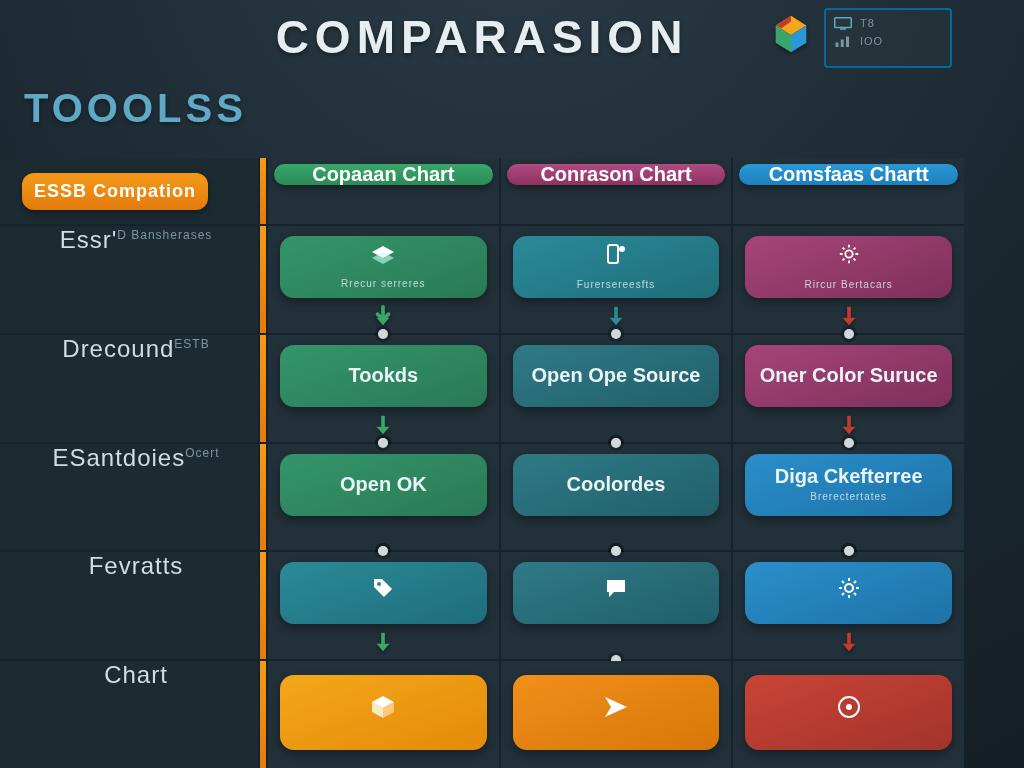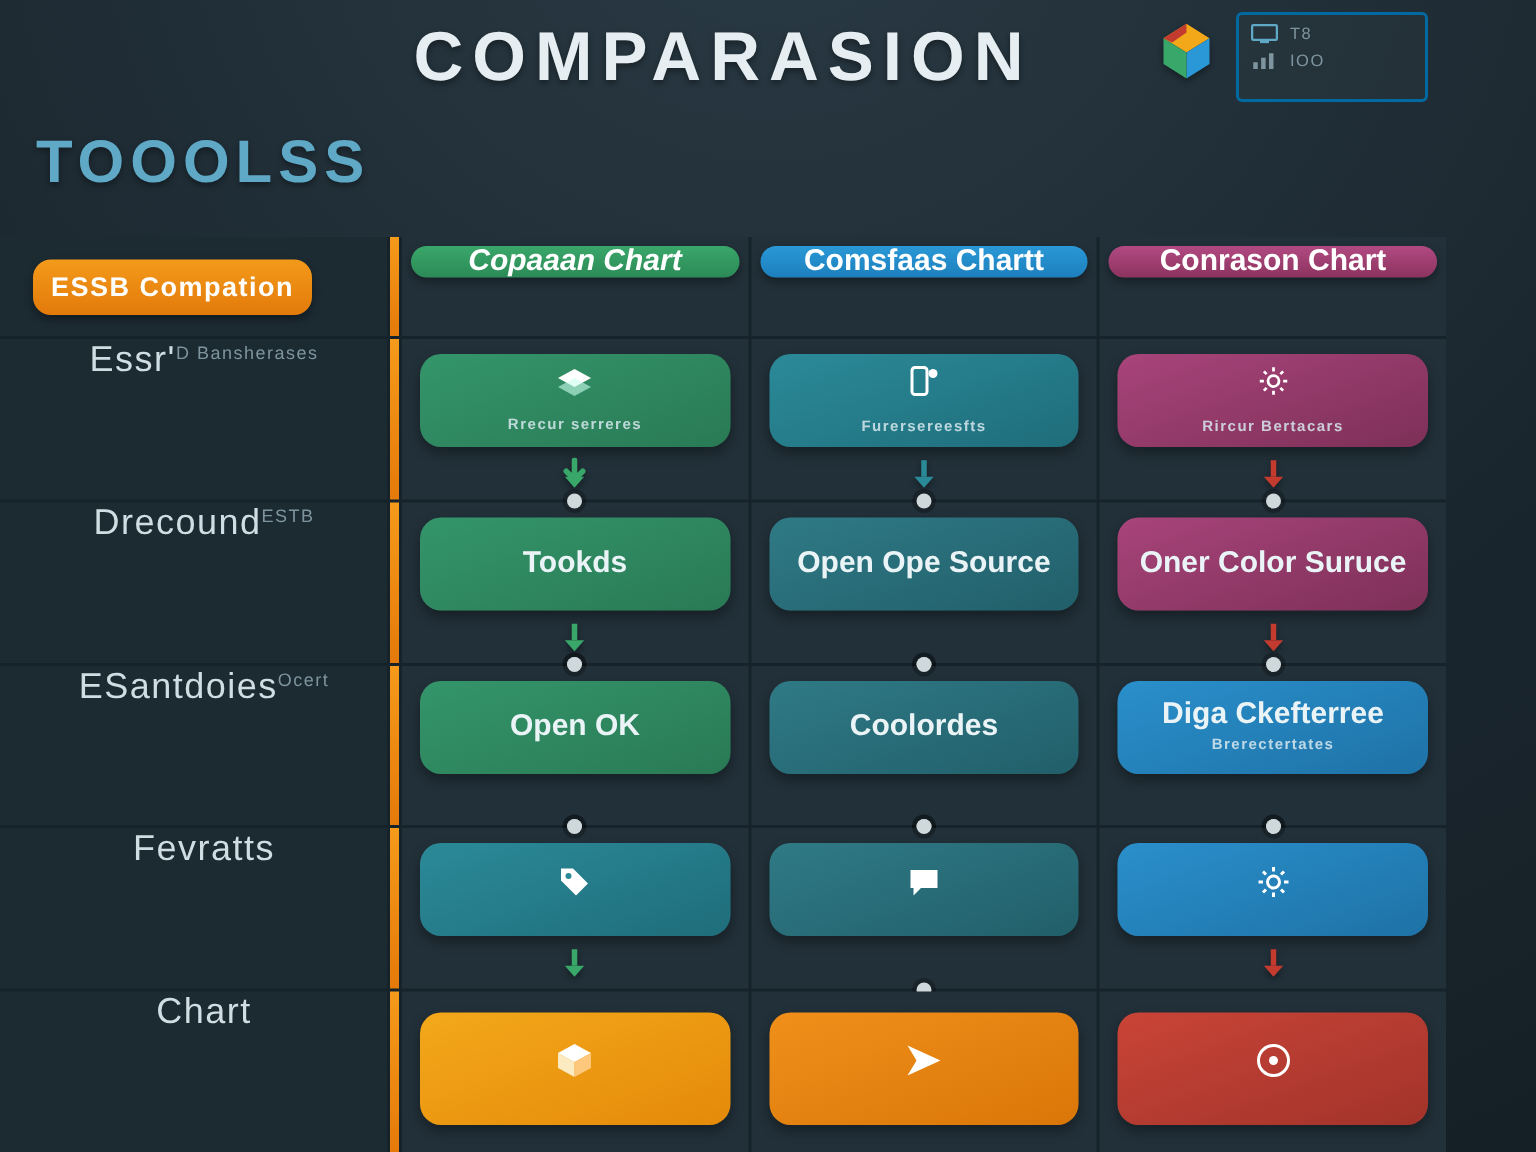--- a/index.html
+++ b/index.html
@@ -70,33 +70,33 @@
     padding-left:14px;
   }
   .row-label .t{font-size:24px;color:#d0dde2;letter-spacing:1px;}
   .row-label .s{font-size:12px;color:var(--muted);margin-top:2px;letter-spacing:1px;}
   .hdr{
     display:flex;align-items:center;justify-content:center;
     font-size:20px;font-weight:600;color:#fff;border-radius:12px;
     margin:6px 6px;box-shadow:0 3px 6px rgba(0,0,0,.35);
     text-align:center;line-height:1.05;
   }
-  .hdr.green {background:linear-gradient(#3aa76a,#2b8a56);font-style:italic;}
+  .hdr.green {background:linear-gradient(#3aa76a,#2b8a56);}
   .hdr.blue  {background:linear-gradient(#2a98d6,#1d7fbd);}
   .hdr.pink  {background:linear-gradient(#b14a82,#8c335f);}
   
   .hdr-host{background:var(--bg2);}
   
   .card{
     position:absolute;left:12px;right:12px;top:10px;height:58%;
     border-radius:14px;display:flex;flex-direction:column;align-items:center;justify-content:center;
     color:#eaf4f7;font-size:20px;font-weight:600;text-align:center;line-height:1.08;
     box-shadow:0 4px 8px rgba(0,0,0,.35);
   }
-  .card .sub{font-size:10px;font-weight:700;color:#d7e8ee;opacity:.85;margin-top:4px;letter-spacing:1px;}
+  .card .sub{font-size:10px;font-weight:400;color:#d7e8ee;opacity:.85;margin-top:4px;letter-spacing:1px;}
   .card .ico{margin-bottom:6px;}
   .card.green{background:linear-gradient(160deg,#34956a,#297a55);}
   .card.teal {background:linear-gradient(160deg,#2f7a86,#215f6a);text-align:center;}
   .card.teal2{background:linear-gradient(160deg,#2b8a98,#1f6d7b);}
   .card.blue {background:linear-gradient(160deg,#2a8fcb,#1e72a6);}
   .card.pink {background:linear-gradient(160deg,#a8447a,#7d3058);}
   .card.red  {background:linear-gradient(160deg,#c94437,#a2332a);}
   .card.orange{background:linear-gradient(160deg,#f3a81a,#e58a0a);}
   .card.orange2{background:linear-gradient(160deg,#f0901a,#d97608);}
   
@@ -164,24 +164,24 @@
   <div class="chart">
 
     <div class="cell label-hdr">
       <div class="pill">ESSB Compation</div>
     </div>
     <div class="cell col-bar"></div>
     <div class="cell hdr-host">
       <div class="hdr green">Copaaan Chart</div>
     </div>
     <div class="cell hdr-host">
+      <div class="hdr pink">Conrason Chart</div>
+    </div>
+    <div class="cell hdr-host">
       <div class="hdr blue">Comsfaas Chartt</div>
-    </div>
-    <div class="cell hdr-host">
-      <div class="hdr pink">Conrason Chart</div>
     </div>
 
     <div class="cell row-label">
       <div class="t">Essr'</div>
       <div class="s">D Bansherases</div>
     </div>
     <div class="cell col-bar"></div>
     <div class="cell">
       <div class="card green">
         <span class="ico"><svg width="26" height="20" viewBox="0 0 26 20">

